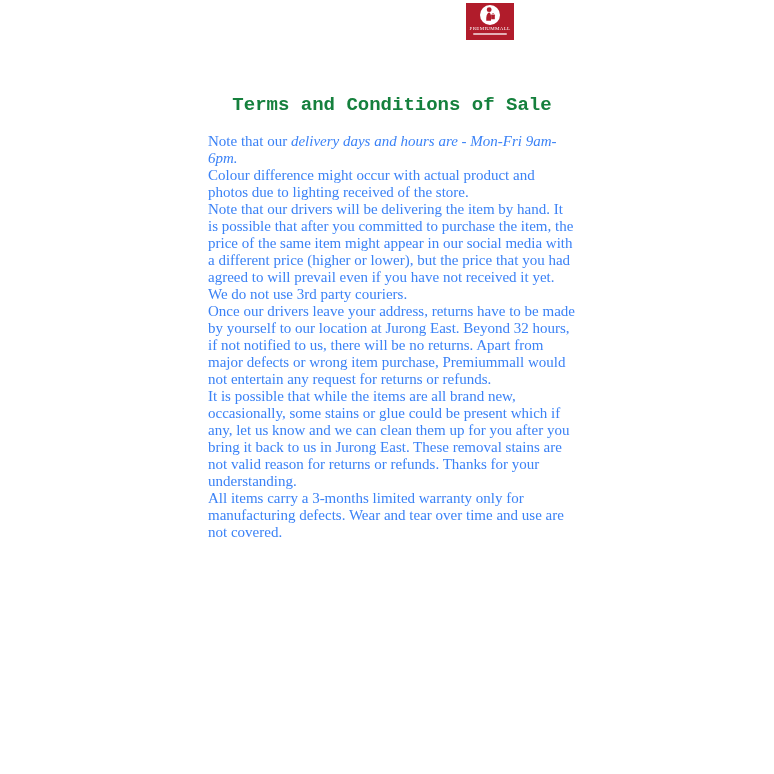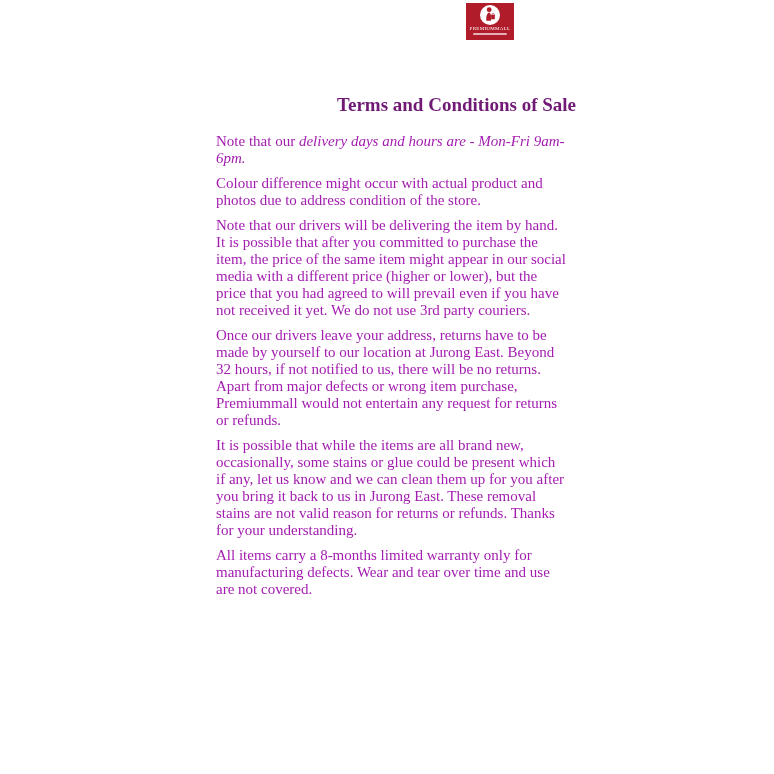--- a/index.html
+++ b/index.html
@@ -62,31 +62,31 @@
   .doc {
     position: absolute;
     left: 208px;
     top: 94px;
     width: 368px;
   }
   .doc-title {
     font-size: 19px;
     line-height: 22px;
     font-weight: bold;
-    text-align: right;
+    text-align: center;
     margin: 0 0 17px 0;
-    color: #701a75;
-    font-family: Liberation Serif, serif;
+    color: #15803d;
+    font-family: Liberation Mono, monospace;
   }
   .para {
-    margin: 8px;
+    margin: 0;
     font-size: 15px;
     line-height: 17px;
     white-space: pre-wrap;
-    color: #a21caf;
+    color: #3b82f6;
   }
   .para em { font-style: italic; }
 </style>
 </head>
 <body>
 
 <div class="logo">
   <div class="logo-circle">
     <svg width="20" height="20" viewBox="0 0 24 24" aria-hidden="true">
 
@@ -100,19 +100,19 @@
     </svg>
   </div>
   <div class="logo-brand">PREMIUMMALL</div>
   <div class="logo-tagline"></div>
 </div>
 
 <main class="doc">
   <h1 class="doc-title">Terms and Conditions of Sale</h1>
   <section>
       <p class="para"><span>Note that our </span><em>delivery days and hours are - Mon-Fri 9am-6pm.</em></p>
-      <p class="para"><span>Colour difference might occur with actual product and photos due to address condition of the store.</span></p>
+      <p class="para"><span>Colour difference might occur with actual product and photos due to lighting received of the store.</span></p>
       <p class="para"><span>Note that our drivers will be delivering the item by hand. It is possible that after you committed to purchase the item, the price of the same item might appear in our social media with a different price (higher or lower), but the price that you had agreed to will prevail even if you have not received it yet. We do not use 3rd party couriers.</span></p>
       <p class="para"><span>Once our drivers leave your address, returns have to be made by yourself to our location at Jurong East. Beyond 32 hours, if not notified to us, there will be no returns. Apart from major defects or wrong item purchase, Premiummall would not entertain any request for returns or refunds.</span></p>
       <p class="para"><span>It is possible that while the items are all brand new, occasionally, some stains or glue could be present which if any, let us know and we can clean them up for you after you bring it back to us in Jurong East. These removal stains are not valid reason for returns or refunds. Thanks for your understanding.</span></p>
-      <p class="para"><span>All items carry a 8-months limited warranty only for manufacturing defects. Wear and tear over time and use are not covered.</span></p>
+      <p class="para"><span>All items carry a 3-months limited warranty only for manufacturing defects. Wear and tear over time and use are not covered.</span></p>
     </section>
 </main>
 
 </body></html>

